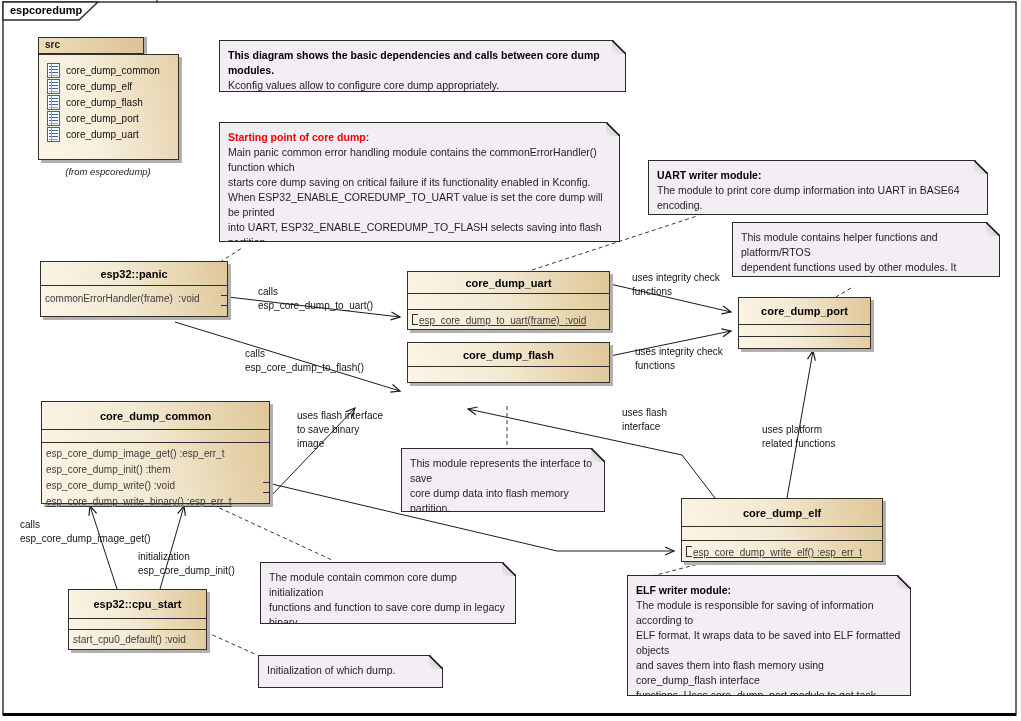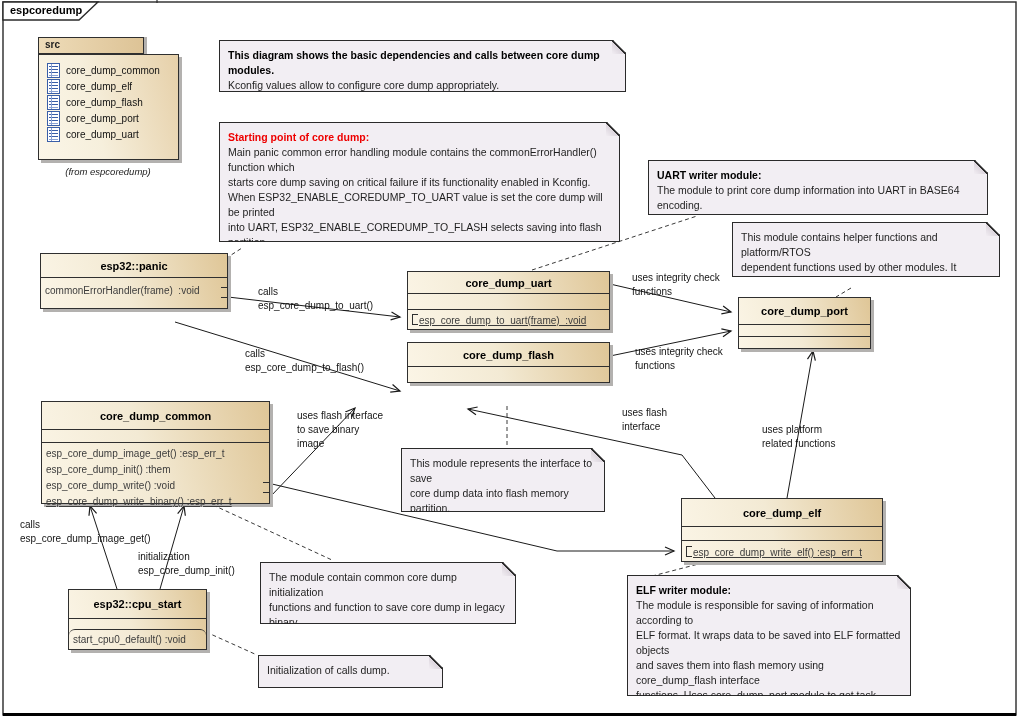--- a/index.html
+++ b/index.html
@@ -159,34 +159,34 @@
 
   <div class="note" style="left:260px;top:562px;width:256px;height:62px;">
     <div class="fold"></div>
     <div class="nb">The module contain common core dump initialization
 functions and function to save core dump in legacy binary
 image.</div>
   </div>
 
   <div class="note" style="left:258px;top:655px;width:185px;height:33px;">
     <div class="fold"></div>
-    <div class="nb">Initialization of calls dump.</div>
+    <div class="nb">Initialization of which dump.</div>
   </div>
 
   <div class="note" style="left:627px;top:575px;width:284px;height:121px;">
     <div class="fold"></div>
     <div class="nh">ELF writer module:</div>
     <div class="nb">The module is responsible for saving of information according to
 ELF format. It wraps data to be saved into ELF formatted objects
 and saves them into flash memory using core_dump_flash interface
 functions. Uses core_dump_port module to get task snapshot and
 get register dumps according to platform settings.</div>
   </div>
 
-  <div class="cls" style="left:40px;top:253px;width:188px;">
+  <div class="cls" style="left:40px;top:261px;width:188px;">
     <div class="cls-name" style="height:23px;">esp32::panic</div>
     <div class="comp" style="height:31px;padding-top:6px;">
       <div class="m"><span>commonErrorHandler(frame)  :void</span><span class="attach-r"></span></div>
     </div>
   </div>
 
   <div class="cls" style="left:407px;top:271px;width:203px;">
     <div class="cls-name" style="height:21px;">core_dump_uart</div>
     <div class="comp" style="height:16px;"></div>
     <div class="comp" style="height:20px;padding-top:3px;">
@@ -220,21 +220,21 @@
     <div class="cls-name" style="height:27px;">core_dump_elf</div>
     <div class="comp" style="height:14px;"></div>
     <div class="comp" style="height:21px;padding-top:4px;">
       <div class="m"><span class="attach"></span><span class="u">esp_core_dump_write_elf() :esp_err_t</span></div>
     </div>
   </div>
 
   <div class="cls" style="left:68px;top:589px;width:139px;">
     <div class="cls-name" style="height:28px;">esp32::cpu_start</div>
     <div class="comp" style="height:11px;"></div>
-    <div class="comp" style="height:20px;padding-top:3px;border-radius:6px;">
+    <div class="comp" style="height:20px;padding-top:3px;">
       <div class="m"><span>start_cpu0_default() :void</span></div>
     </div>
   </div>
 
   <div class="elbl" style="left:258px;top:285px;">calls
 esp_core_dump_to_uart()</div>
   <div class="elbl" style="left:245px;top:347px;">calls
 esp_core_dump_to_flash()</div>
   <div class="elbl" style="left:632px;top:271px;">uses integrity check
 functions</div>

